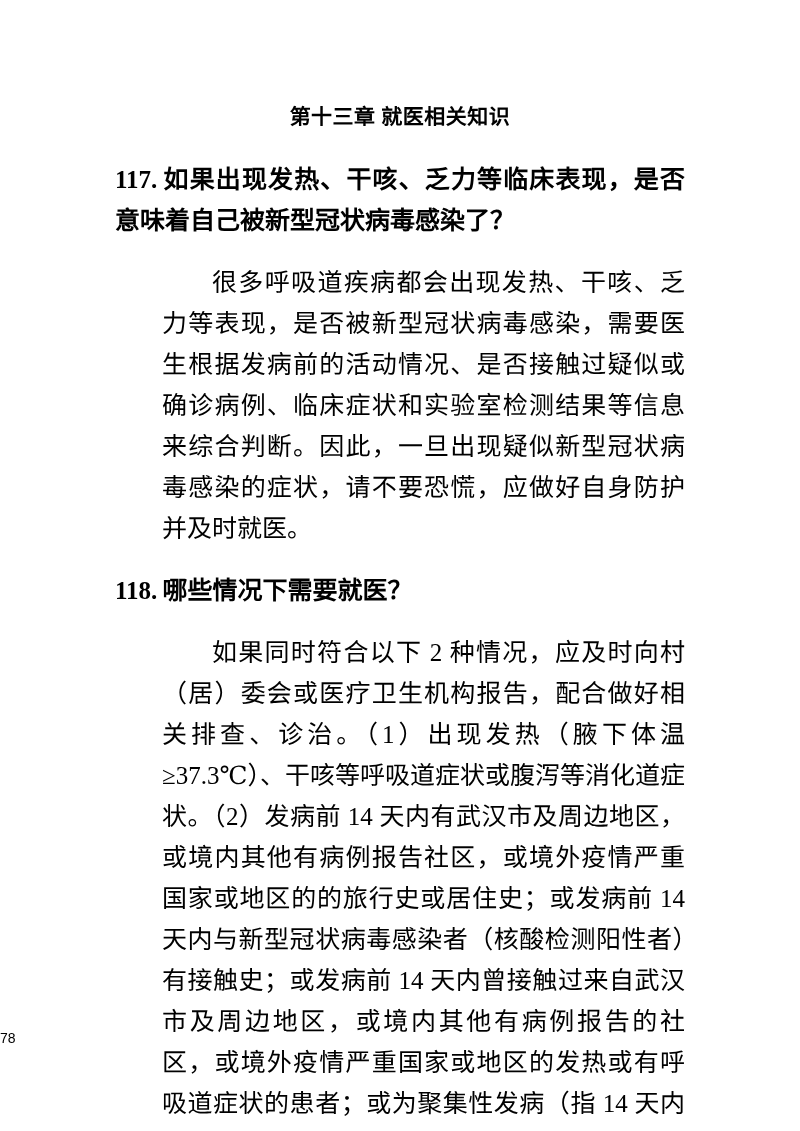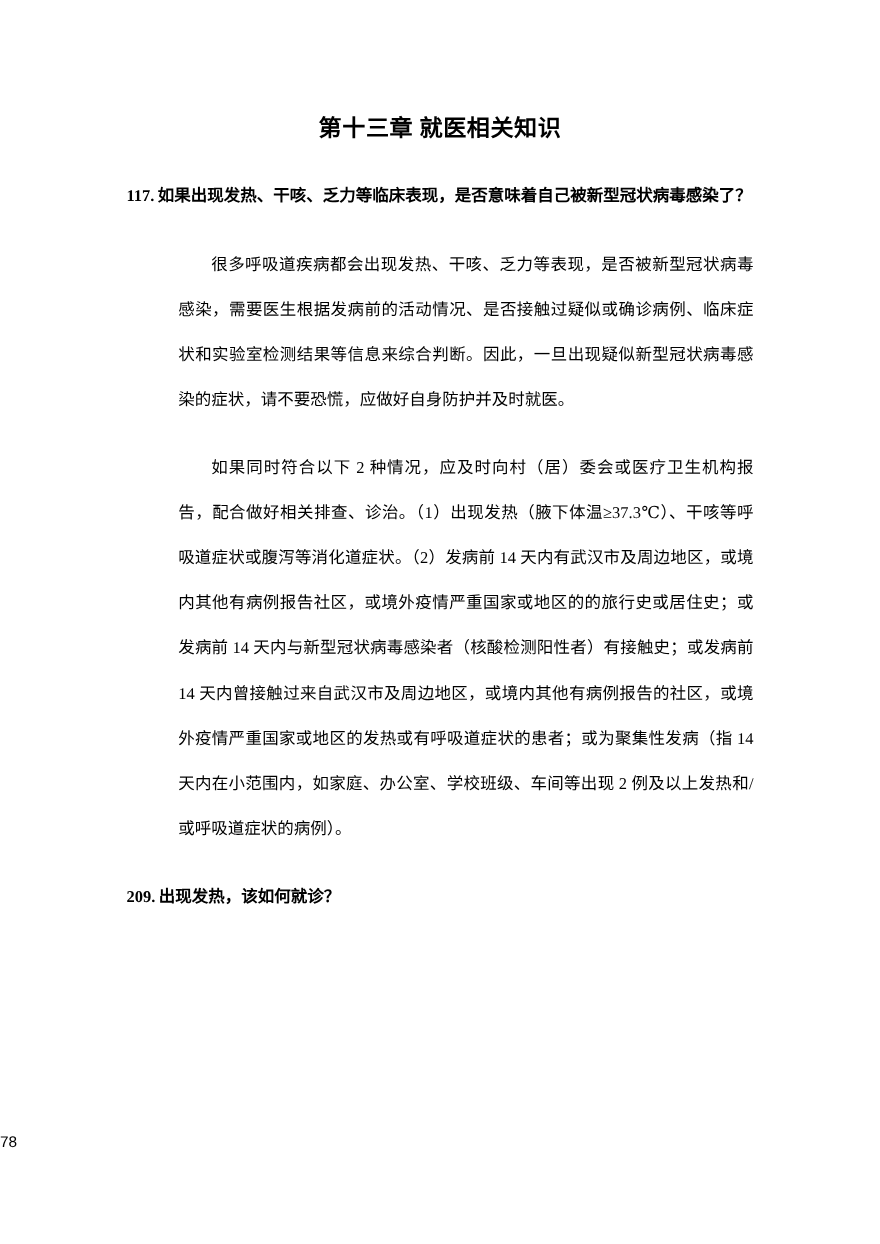--- a/index.html
+++ b/index.html
@@ -25,21 +25,21 @@
   .chapter-title {
     margin: 0;
     font-size: 21px;
     font-weight: 700;
     line-height: 41px;
     text-align: center;
     letter-spacing: 0.5px;
   }
   .block {
     margin: 21px 0 0 0;
-    font-size: 15px;
+    font-size: 25px;
     line-height: 41px;
     text-align: justify;
     text-justify: inter-ideograph;
   }
   .question {
     font-weight: 700;
   }
   .question .q-number {
     margin-right: 0.2em;
   }
@@ -65,20 +65,21 @@
 
 <div class="page">
   <div class="content">
 
     <h1 class="chapter-title">第十三章 就医相关知识</h1>
 
     <h2 class="block question"><span class="q-number">117.</span><span>如果出现发热、干咳、乏力等临床表现，是否意味着自己被新型冠状病毒感染了？</span></h2>
 
     <p class="block answer">很多呼吸道疾病都会出现发热、干咳、乏力等表现，是否被新型冠状病毒感染，需要医生根据发病前的活动情况、是否接触过疑似或确诊病例、临床症状和实验室检测结果等信息来综合判断。因此，一旦出现疑似新型冠状病毒感染的症状，请不要恐慌，应做好自身防护并及时就医。</p>
 
+    <h2 class="block question"><span class="q-number">118.</span><span>哪些情况下需要就医？</span></h2>
 
     <p class="block answer">如果同时符合以下 2 种情况，应及时向村（居）委会或医疗卫生机构报告，配合做好相关排查、诊治。（1）出现发热（腋下体温≥37.3℃）、干咳等呼吸道症状或腹泻等消化道症状。（2）发病前 14 天内有武汉市及周边地区，或境内其他有病例报告社区，或境外疫情严重国家或地区的的旅行史或居住史；或发病前 14 天内与新型冠状病毒感染者（核酸检测阳性者）有接触史；或发病前 14 天内曾接触过来自武汉市及周边地区，或境内其他有病例报告的社区，或境外疫情严重国家或地区的发热或有呼吸道症状的患者；或为聚集性发病（指 14 天内在小范围内，如家庭、办公室、学校班级、车间等出现 2 例及以上发热和/或呼吸道症状的病例）。</p>
 
     <h2 class="block question"><span class="q-number">209.</span><span>出现发热，该如何就诊？</span></h2>
 
   </div>
 
   <div class="page-number">78</div>
 </div>
 

